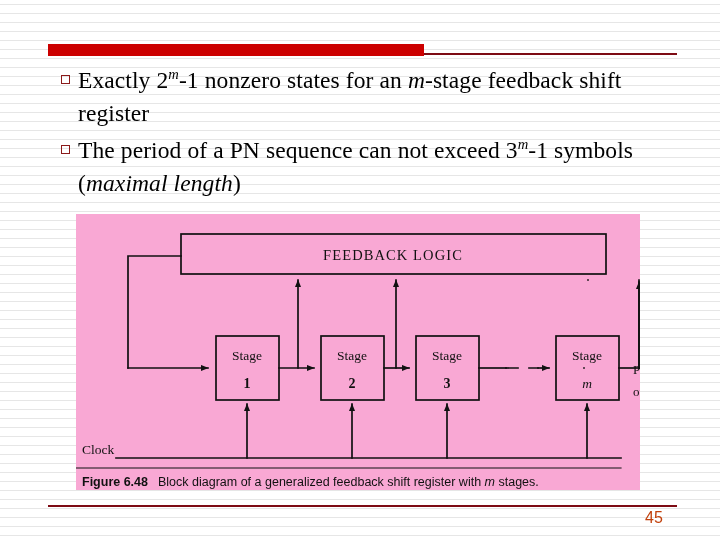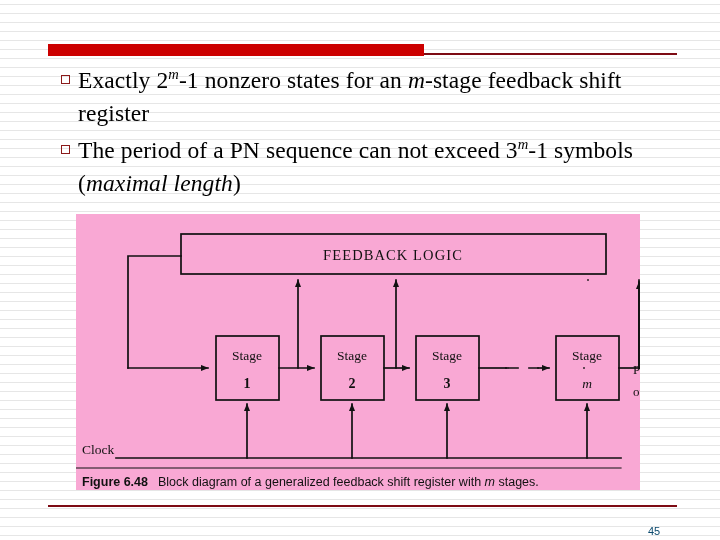--- a/index.html
+++ b/index.html
@@ -126,23 +126,22 @@
     height: 1.6px;
     background: #7d0b14;
   }
   #page-number {
     position: absolute;
     left: 630px;
     top: 509px;
     width: 48px;
     text-align: center;
     font-family: "Liberation Sans", sans-serif;
-    font-size: 11px;
-    color: #0c4a6e;
-    margin-top: 16px;
+    font-size: 16px;
+    color: #c2410c;
   }
 </style>
 </head>
 <body>
 
 <div id="slide-bg"></div>
 
 <div id="slide">
 
   <div id="header-rule">

